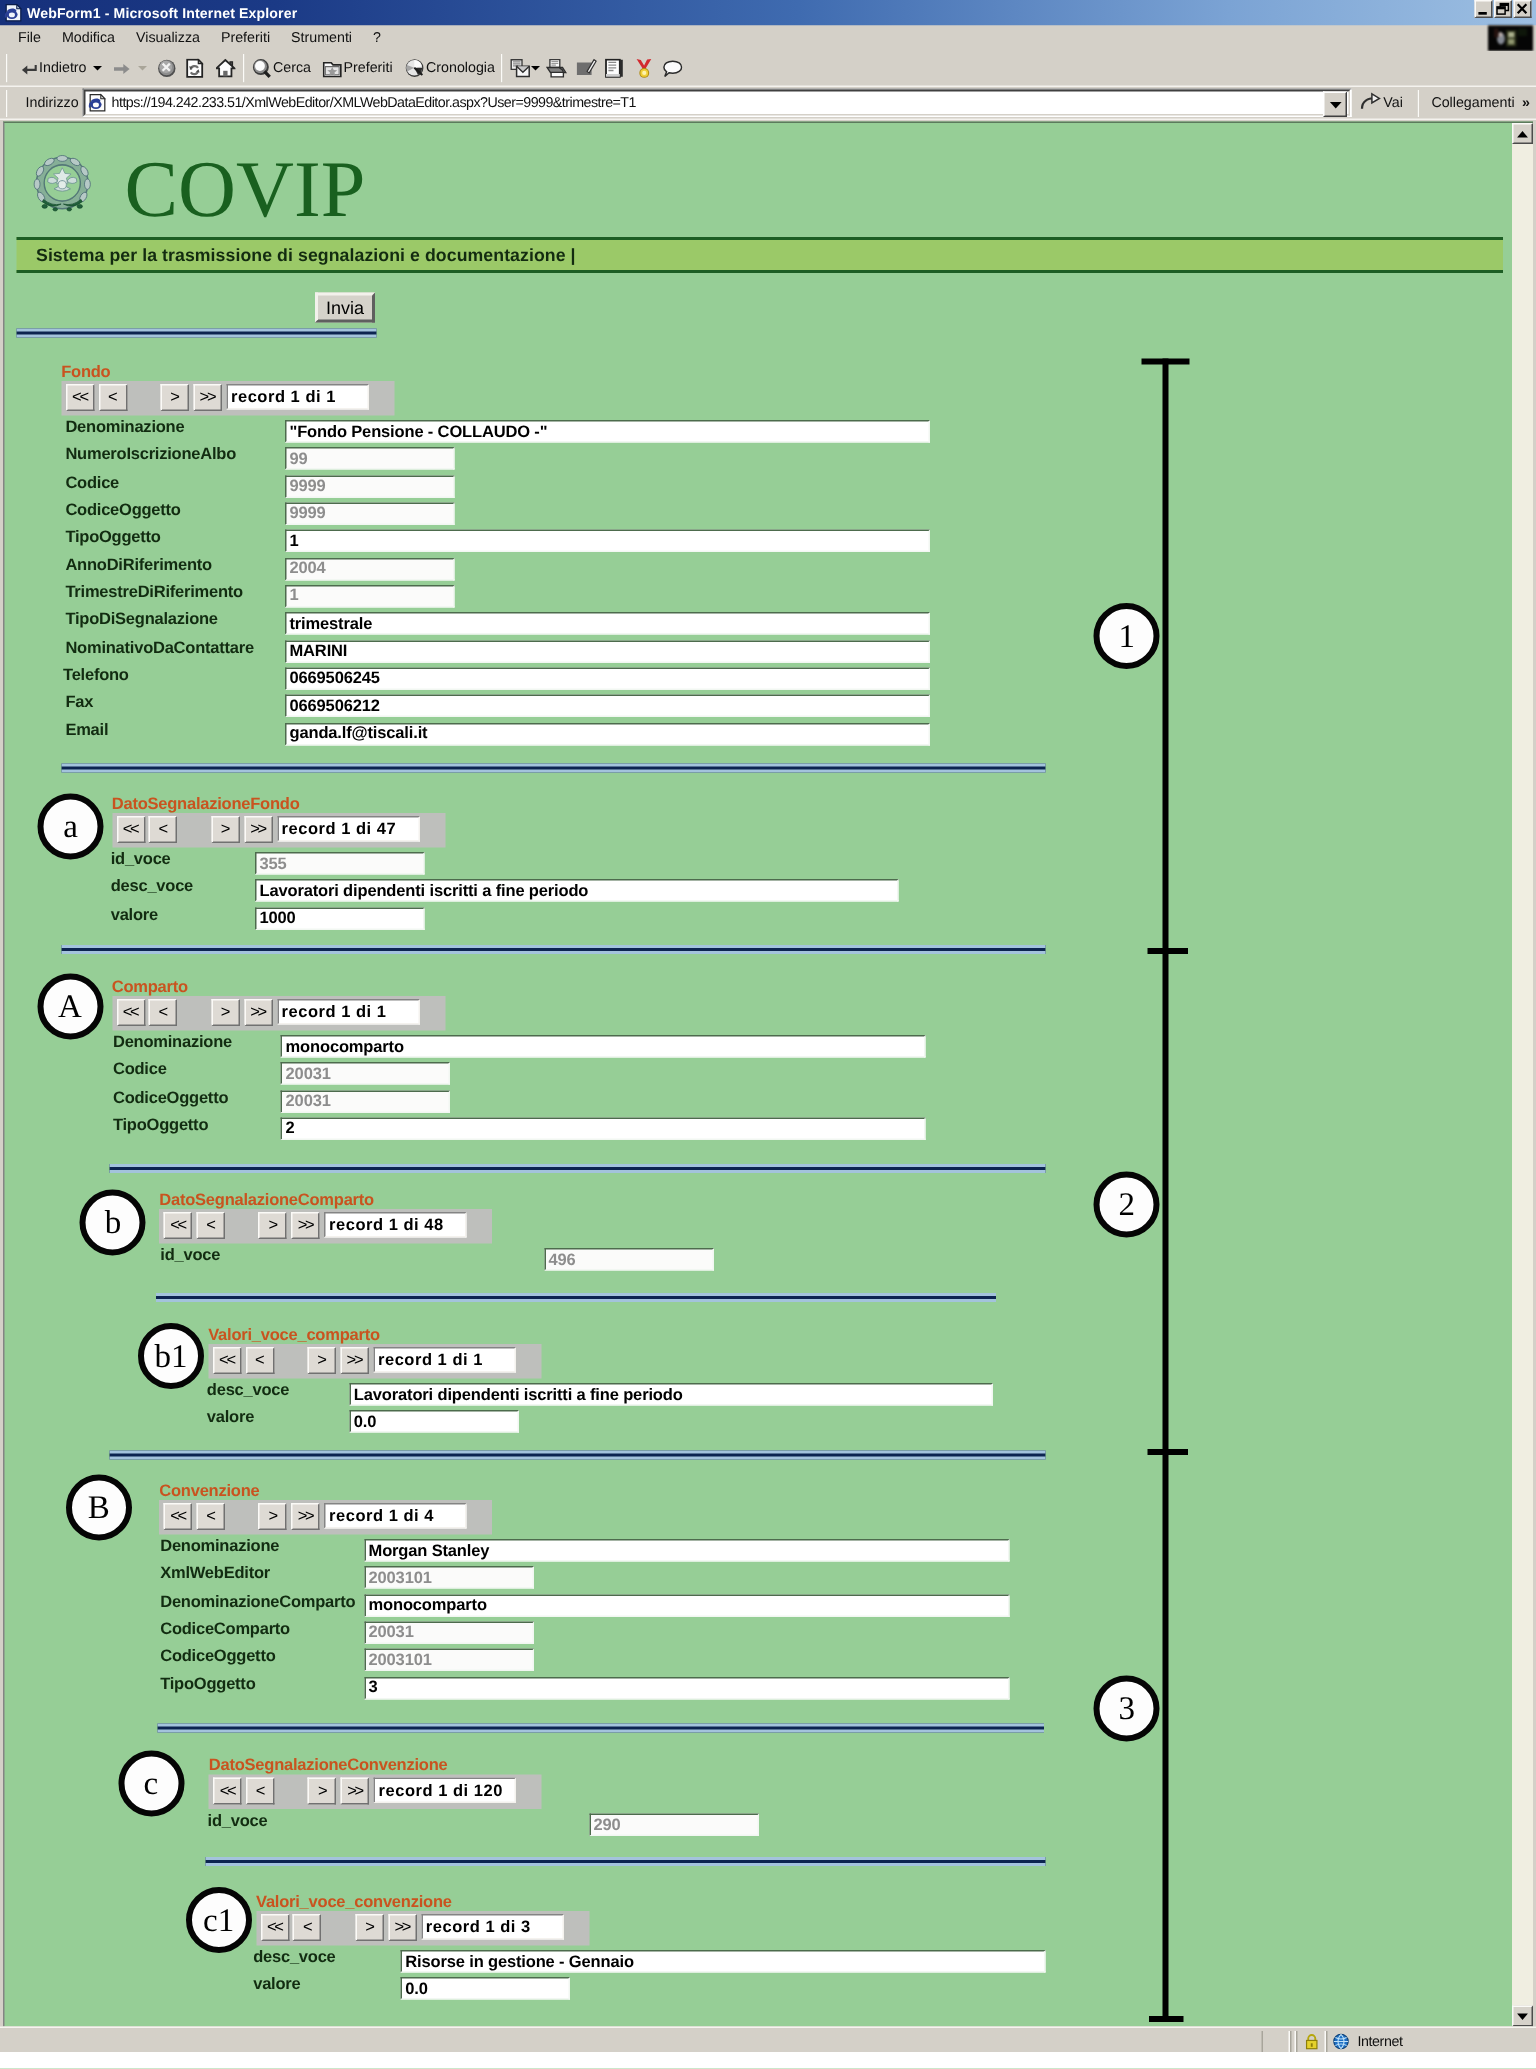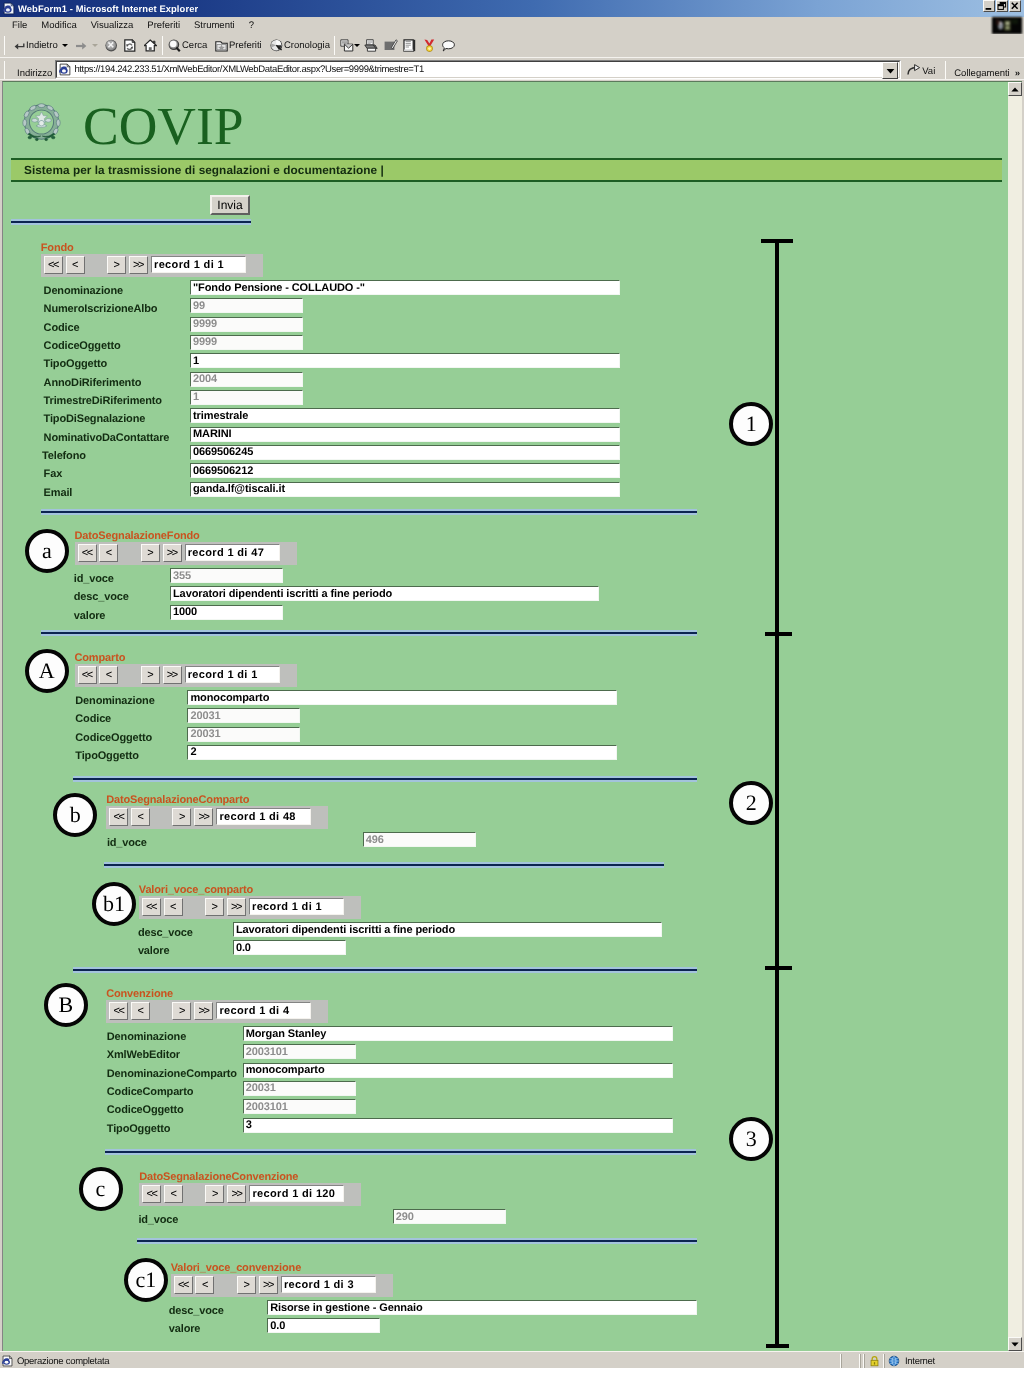--- a/index.html
+++ b/index.html
@@ -32,21 +32,21 @@
   .toolbar{position:absolute;left:0;top:34px;width:1024px;height:24px;background:#d4d0c8;
     border-bottom:1px solid #f4f2ee;}
   .tsep{position:absolute;top:2px;width:1px;height:19px;background:#9e9a8e;
     border-right:1px solid #fcfbf8;}
   .tbitem{position:absolute;top:2px;display:flex;align-items:center;height:19px;}
   .tbitem .lbl{font-size:9.5px;color:#111;margin-left:1px;white-space:nowrap;letter-spacing:0px;}
   .caret{width:0;height:0;border-left:3px solid transparent;border-right:3px solid transparent;
     border-top:3px solid #000;}
 
   .addrbar{position:absolute;left:0;top:58px;width:1024px;height:22px;background:#d4d0c8;
-    display:flex;align-items:flex-end;border-bottom:1px solid #f4f2ee;}
+    display:flex;align-items:center;border-bottom:1px solid #f4f2ee;}
   .asep{width:1px;height:18px;background:#9e9a8e;border-right:1px solid #fcfbf8;
     margin-left:4px;margin-right:4px;flex:none;}
   .addr-label{font-size:9.5px;color:#111;padding:0 3px 0 8px;letter-spacing:0px;}
   .addr-box{flex:1;height:19px;background:#fff;border:1px solid;
     border-color:#808080 #fff #fff #808080;display:flex;align-items:center;position:relative;}
   .addr-inner{position:absolute;left:0;top:0;right:0;bottom:0;border:1px solid;
     border-color:#404040 #d4d0c8 #d4d0c8 #404040;display:flex;align-items:center;background:#fff;}
   .addr-url{font-size:9.5px;color:#111;margin-left:3px;white-space:nowrap;overflow:hidden;letter-spacing:-0.35px;}
   .addr-drop{width:16px;height:17px;background:#d4d0c8;border:1px solid;
     border-color:#fff #404040 #404040 #fff;display:flex;align-items:center;justify-content:center;
@@ -92,21 +92,21 @@
     border-top:1px solid #fbfaf7;border-left:1px solid #fbfaf7;
     border-right:1px solid #717171;border-bottom:1px solid #717171;
     display:flex;align-items:center;justify-content:center;
     font-size:11px;color:#000;font-family:"Liberation Sans",sans-serif;
     line-height:1;letter-spacing:-1.5px;padding-right:1px;}
   .recbox{position:absolute;top:2px;height:16.5px;background:#fff;
     border-top:1px solid #848484;border-left:1px solid #848484;
     border-right:1px solid #f4f2ee;border-bottom:1px solid #f4f2ee;
     display:flex;align-items:center;
     padding-left:2px;font-size:11px;font-weight:bold;color:#000;letter-spacing:0.35px;}
-  .frow{position:absolute;display:flex;align-items:flex-end;height:18px;}
+  .frow{position:absolute;display:flex;align-items:flex-start;height:18px;}
   .flab{font-size:11px;font-weight:bold;color:#122c11;white-space:nowrap;letter-spacing:-0.15px;}
   .fin{position:absolute;height:15px;background:#fff;
     border-top:1px solid #4d6b4d;border-left:1px solid #4d6b4d;
     border-right:1px solid #f2f7f2;border-bottom:1px solid #f2f7f2;
     font-size:11px;font-weight:bold;color:#000;
     display:flex;align-items:center;padding-left:2px;white-space:nowrap;overflow:hidden;
     letter-spacing:-0.1px;}
   .fin.ro{color:#8d8d8d;background:#fbfbfa;}
 
   .marker{position:absolute;border:4px solid #050505;border-radius:50%;background:#fdfdfd;
@@ -613,31 +613,20 @@
     </div>
     <div class="sb-arrow" style="position:absolute;bottom:0;left:0">
       <svg width="8" height="5" viewBox="0 0 8 5">
           <path d="M4 4.6 L0.4 0.4 L7.6 0.4 Z" fill="#000"></path>
         </svg>
     </div>
   </div>
 </div>
 
 <div class="statusbar">
-  <div class="sb-pane" style="left:0px;width:841px;border-left:none">
-    <svg width="11" height="12" viewBox="0 0 16 16" style="margin-left:2px;flex:none">
-      <path d="M1.5 0.8 h9.4 l3.6 3.6 v10.8 h-13 z" fill="#fbfbfb" stroke="#2b2b2b" stroke-width="1.1"></path>
-      <path d="M10.9 0.8 v3.6 h3.6 z" fill="#dcdcdc" stroke="#2b2b2b" stroke-width="0.9"></path>
-      <ellipse cx="6.6" cy="9.6" rx="5" ry="3.9" fill="#2a3f96"></ellipse>
-      <ellipse cx="6.6" cy="9.9" rx="2.7" ry="2.1" fill="#fbfbfb"></ellipse>
-      <path d="M2.1 6.6 C3.6 3.6 9.2 3.4 10.4 5.6 C11.2 7.1 9.2 8.1 7.6 7.4" fill="#2a3f96"></path>
-      <path d="M1.2 12.2 C0.3 10 1.6 7.6 3.6 7" fill="none" stroke="#2a3f96" stroke-width="1.5"></path>
-    </svg>
-    <span class="lbl">Operazione completata</span>
-  </div>
   <div class="sb-pane" style="left:841px;width:19px"></div>
   <div class="sb-pane" style="left:860px;width:4px"></div>
   <div class="sb-pane" style="left:864px;width:20px">
     <svg width="11" height="14" viewBox="0 0 14 15" style="margin-left:4px;flex:none">
       <path d="M4 7 V5 a3 3 0 0 1 6 0 V7" fill="none" stroke="#b5a60e" stroke-width="1.6"></path>
       <rect x="2.6" y="6.6" width="8.8" height="7" fill="#e4d12c" stroke="#8d7f09" stroke-width="1"></rect>
       <rect x="6.2" y="9" width="1.6" height="3" fill="#8d7f09"></rect>
     </svg>
   </div>
   <div class="sb-pane" style="left:884px;width:140px;border-right:none">

